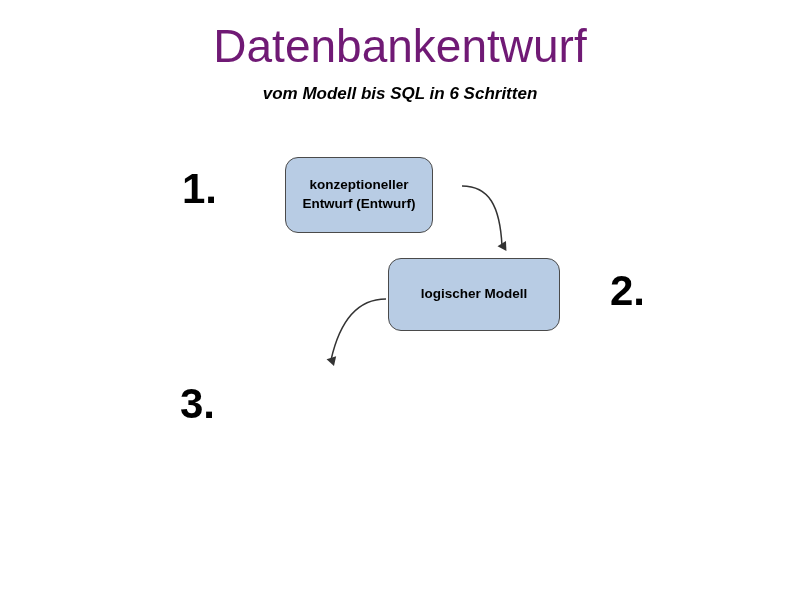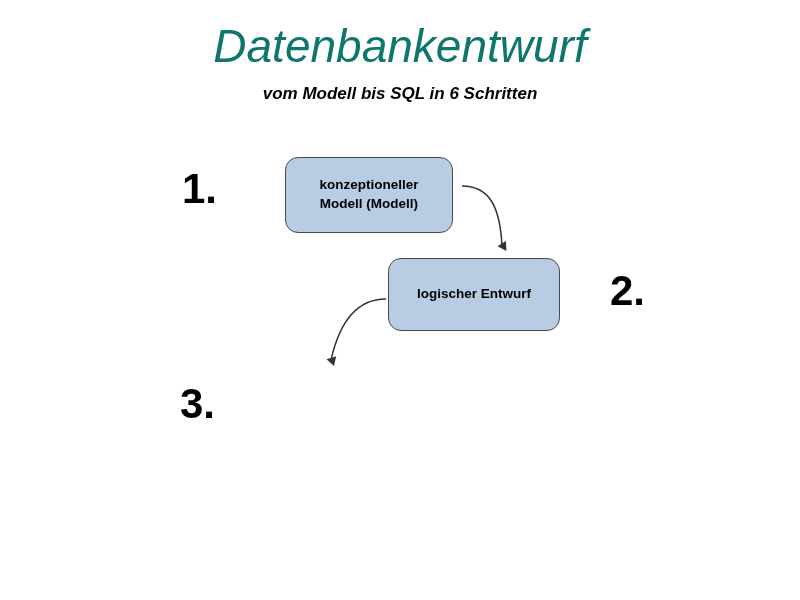--- a/index.html
+++ b/index.html
@@ -27,23 +27,22 @@
   .title {
     position: absolute;
     left: 0;
     top: 22px;
     width: 800px;
     text-align: center;
     font-size: 46px;
     font-weight: 400;
     line-height: 1.05;
     letter-spacing: 0px;
-    color: #0f766e;
+    color: #701a75;
     white-space: nowrap;
-    font-style: italic;
   }
   .subtitle {
     position: absolute;
     left: 0;
     top: 84px;
     width: 800px;
     text-align: center;
     font-size: 17px;
     font-weight: bold;
     font-style: italic;
@@ -77,21 +76,21 @@
     text-align: center;
     font-size: 13.5px;
     font-weight: bold;
     line-height: 1.38;
     color: #000000;
     padding: 2px 8px;
   }
   #box-conceptual {
     left: 285px;
     top: 157px;
-    width: 168px;
+    width: 148px;
     height: 76px;
     justify-content: center;
   }
   #box-logical {
     left: 388px;
     top: 258px;
     width: 172px;
     height: 73px;
   }
   .box-label { display: block; }
@@ -117,26 +116,26 @@
 
   <div id="step-num-1" class="step-number">1.</div>
 
   <div id="step-num-2" class="step-number">2.</div>
 
   <div id="step-num-3" class="step-number">3.</div>
 
   <div id="box-conceptual" class="process-box">
     <span>
       <span class="box-label">konzeptioneller</span>
-      <span class="box-label">Modell (Modell)</span>
+      <span class="box-label">Entwurf (Entwurf)</span>
     </span>
   </div>
 
   <div id="box-logical" class="process-box">
-    <span class="box-label">logischer Entwurf</span>
+    <span class="box-label">logischer Modell</span>
   </div>
 
   <svg id="arrow-layer" viewBox="0 0 800 600" width="800" height="600">
     <defs>
       <marker id="arrowhead" markerWidth="8" markerHeight="8" refX="3.2" refY="3.4" orient="auto" markerUnits="strokeWidth">
         <path d="M 0 0.6 L 6.6 0.6 L 3.3 6.4 Z" fill="#333333"></path>
       </marker>
     </defs>
 
     <path id="arrow-1" d="M 462 186 C 489 186 500 206 502 246" fill="none" stroke="#333333" stroke-width="1.5" marker-end="url(#arrowhead)"></path>

